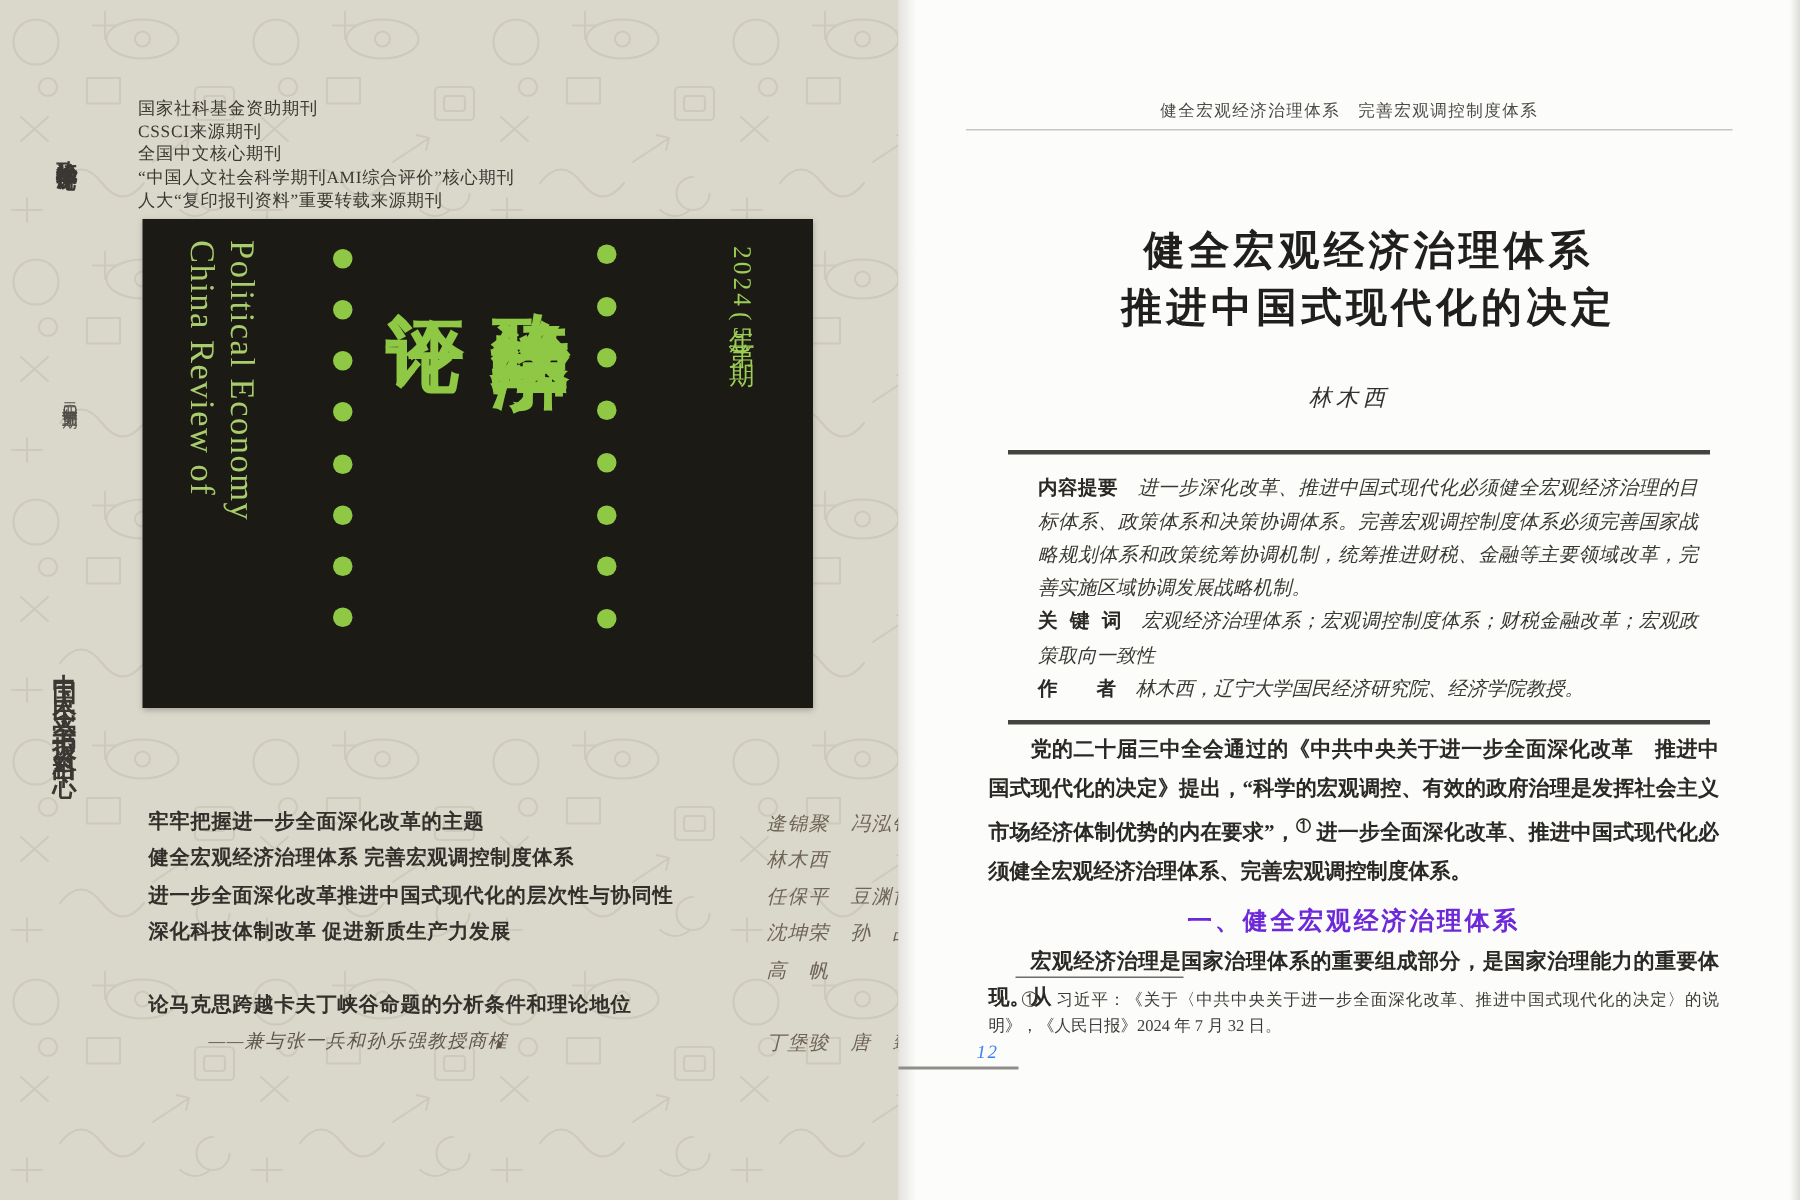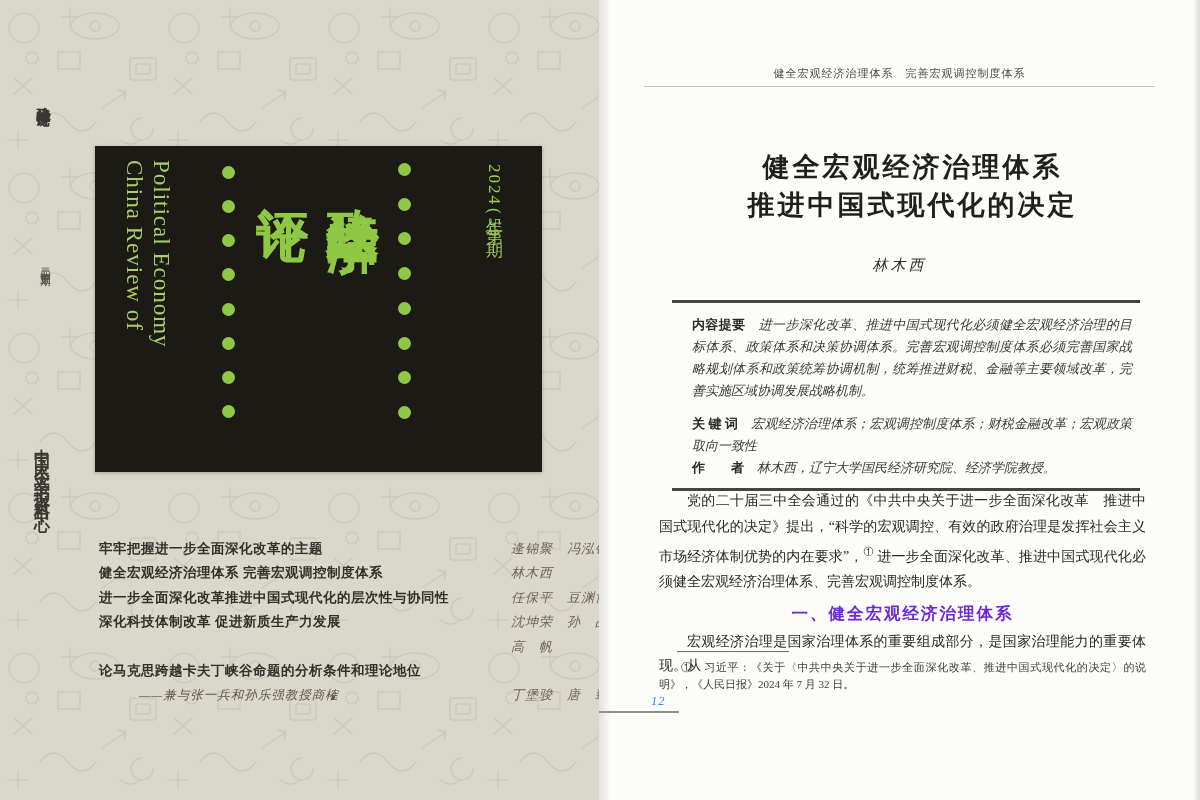--- a/index.html
+++ b/index.html
@@ -44,25 +44,25 @@
   .article-page::before { content:''; position:absolute; left:0; top:0; bottom:0; width:12px; background:linear-gradient(90deg, rgba(60,55,45,0.13), rgba(60,55,45,0)); }
   .article-page::after  { content:''; position:absolute; right:0; top:0; bottom:0; width:7px; background:linear-gradient(270deg, rgba(60,55,45,0.16), rgba(60,55,45,0)); }
 
   .running-header { position:absolute; top:66px; left:0; width:100%; text-align:center; font-size:11px; letter-spacing:1px; color:#4c4a45; }
   .header-rule { position:absolute; top:86px; left:45px; width:511px; border-top:1px solid #c8c6c1; }
 
   .article-title { position:absolute; top:148px; left:13px; width:100%; text-align:center; font-size:27px; line-height:38px; font-weight:bold; letter-spacing:3px; color:#201f1d; }
   .article-author { position:absolute; top:256px; left:0; width:100%; text-align:center; font-size:15px; font-style:italic; letter-spacing:3px; color:#343230; }
 
   .abstract-box { position:absolute; top:300px; left:73px; width:468px; border-top:3px solid #45433f; border-bottom:3px solid #45433f; padding:11px 8px 9px 20px; font-size:13px; line-height:22px; font-style:italic; color:#3a3832; text-align:justify; }
-  .abstract-box .label { font-weight:bold; font-style:normal; color:#2b2926; }
-  .abs-keywords { margin-top:11px; }
+  .abstract-box .label { font-weight:bold; font-style:normal; color:#2b2926;font-family:Liberation Mono, monospace; }
+  .abs-keywords { }
 
   .article-body { position:absolute; top:488px; left:60px; width:487px; font-size:14px; line-height:25.5px; text-align:justify; }
-  .article-body p { text-indent:2em; }
+  .article-body p { text-indent:2em;font-weight:bold; }
   .article-body sup { font-size:10px; }
   .section-heading { text-align:center; font-size:16.5px; font-weight:bold; letter-spacing:2px; margin:6px 0 4px 0; color:#6d28d9; }
   .para2 { line-height:24px; }
 
   .footnote { position:absolute; top:651px; left:60px; width:487px; }
   .footnote-rule { width:112px; margin-left:18px; border-top:1px solid #6f6d69; margin-bottom:7px; }
   .footnote-text { font-size:11px; line-height:16.5px; color:#3e3c38; text-align:justify; text-indent:2em; }
 
   .page-num { position:absolute; left:52px; top:694px; font-size:12.5px; font-style:italic; color:#3b82f6; letter-spacing:1px; }
   .page-num-rule { position:absolute; left:0; top:711px; width:80px; border-top:2px solid #908e89; }
@@ -98,20 +98,27 @@
       <rect width="599" height="800" fill="#dad7cb"></rect>
       <rect width="599" height="800" fill="url(#doodles)"></rect>
     </svg>
 
     <div class="spine">
       <div class="spine-block spine-title">政治经济学评论</div>
       <div class="spine-block spine-issue">二〇二四年第五期</div>
       <div class="spine-block spine-pub">中国人民大学书报资料中心</div>
     </div>
 
+    <div class="accolades">
+      <div>国家社科基金资助期刊</div>
+      <div>CSSCI来源期刊</div>
+      <div>全国中文核心期刊</div>
+      <div>“中国人文社会科学期刊AMI综合评价”核心期刊</div>
+      <div>人大“复印报刊资料”重要转载来源期刊</div>
+    </div>
 
     <div class="black-box">
       <div class="en-title">
         <span>China Review of</span>
         <span>Political Economy</span>
       </div>
       <div class="dots-col dots-left">
         <i class="dot"></i>
           <i class="dot"></i>
           <i class="dot"></i>

